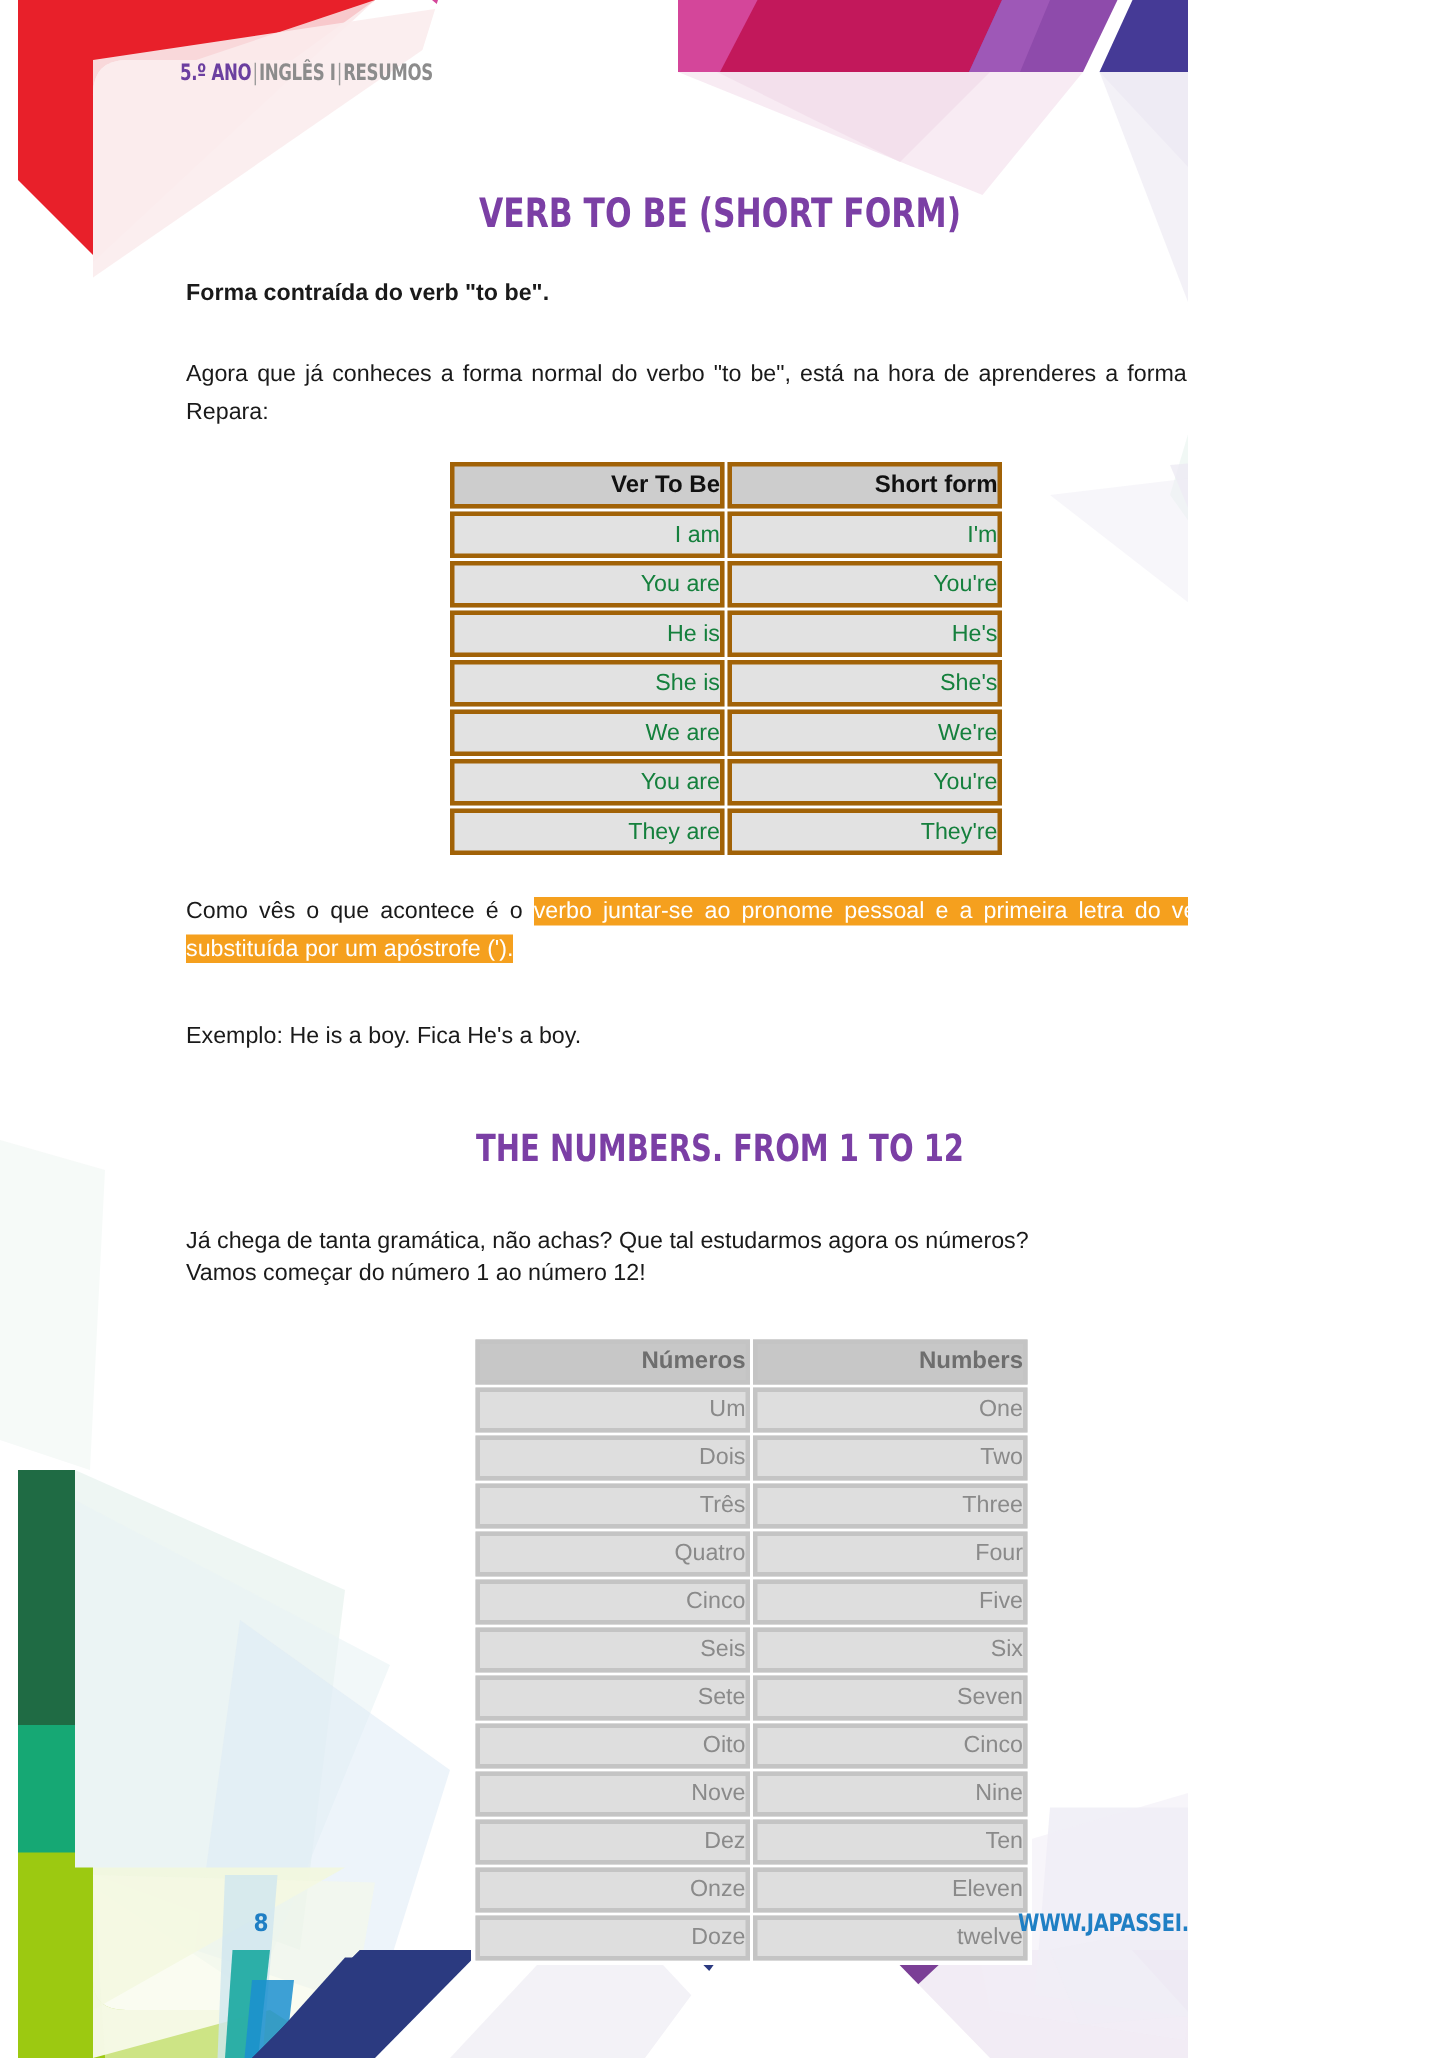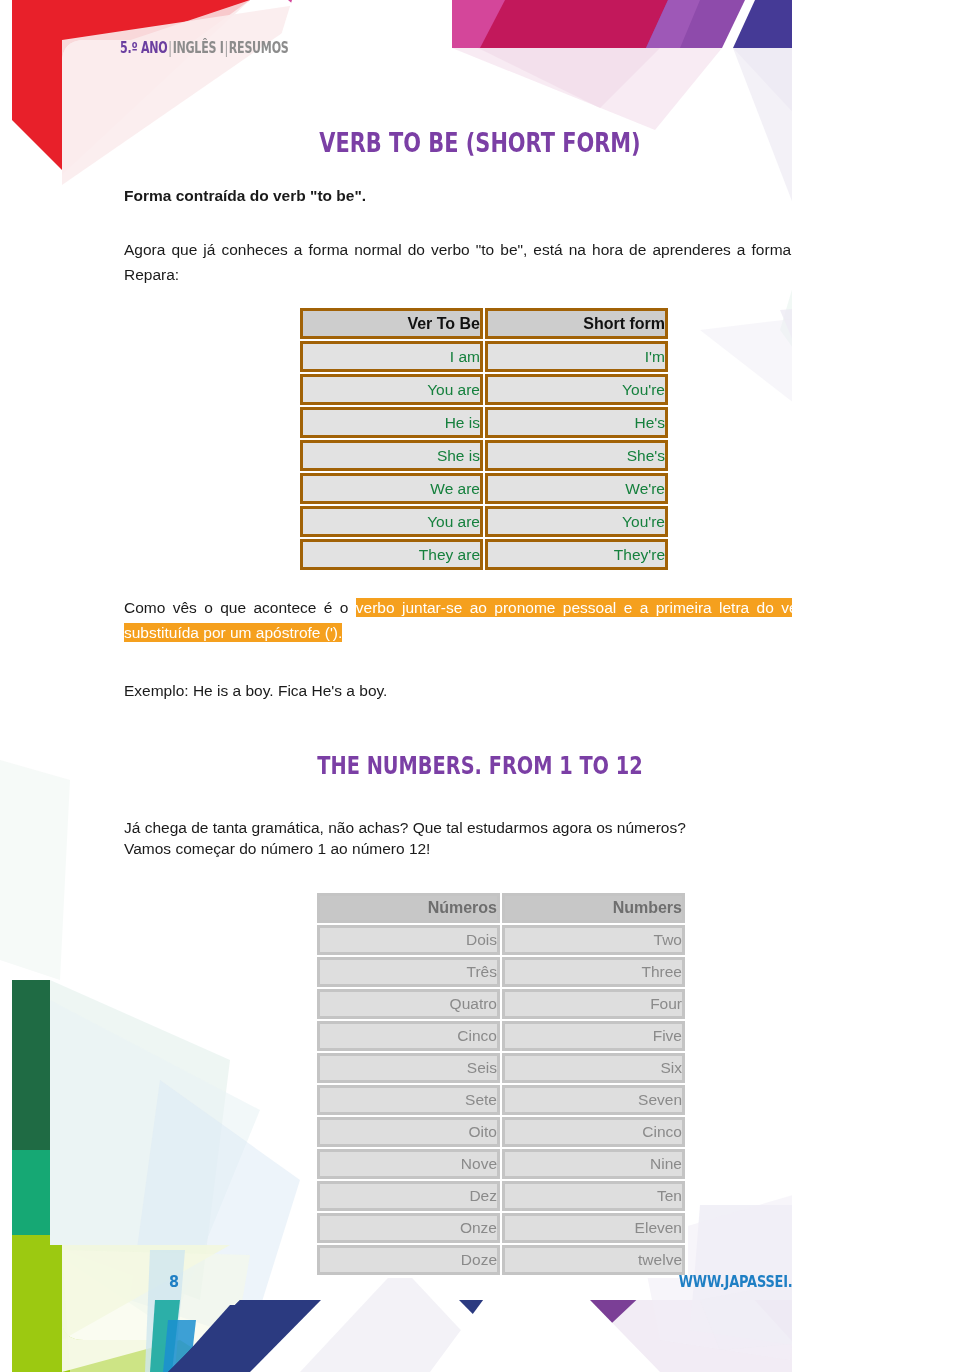--- a/index.html
+++ b/index.html
@@ -343,20 +343,24 @@
 
     <table class="gtable" id="table-numbers">
       <thead>
         <tr>
           <th>Números</th>
           <th>Numbers</th>
         </tr>
       </thead>
       <tbody id="numbers-body">
           <tr>
+            <td>Um</td>
+            <td>One</td>
+          </tr>
+          <tr>
             <td>Dois</td>
             <td>Two</td>
           </tr>
           <tr>
             <td>Três</td>
             <td>Three</td>
           </tr>
           <tr>
             <td>Quatro</td>
             <td>Four</td>

